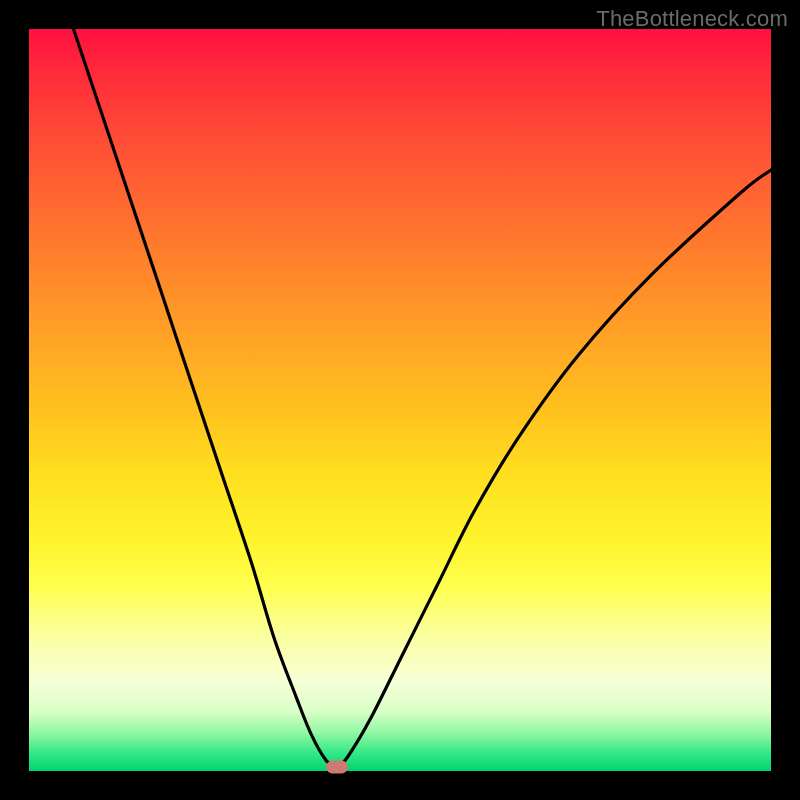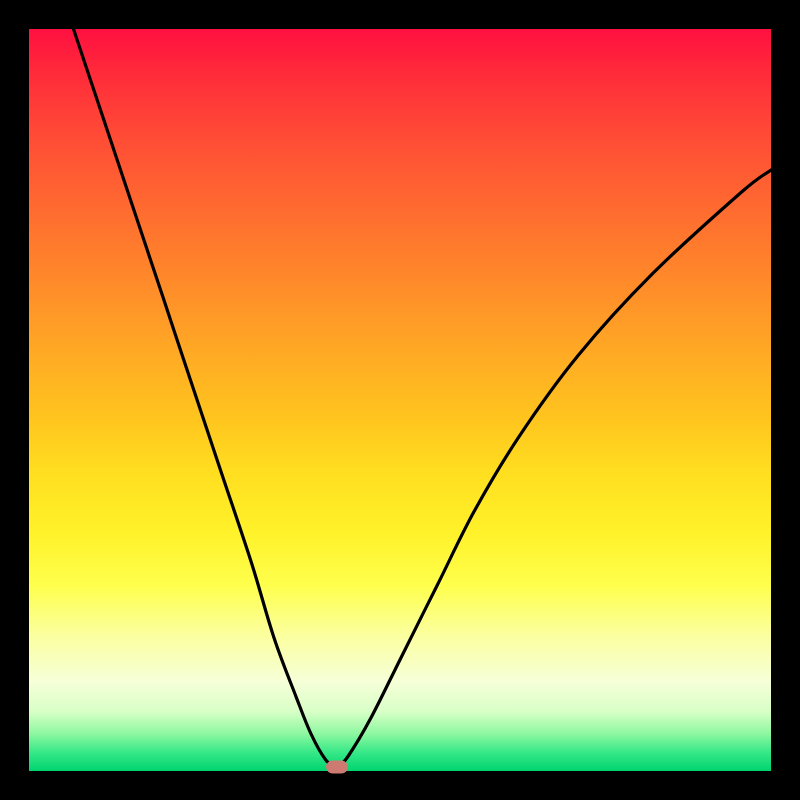--- a/index.html
+++ b/index.html
@@ -70,20 +70,21 @@
     background: #cd7a72;
     border-radius: 7px;
     transform: translate(-50%, -50%);
   }
 </style>
 </head>
 <body>
 
 <div class="frame">
 
+  <div class="watermark">TheBottleneck.com</div>
 
   <div class="plot">
     <div class="gradient"></div>
 
     <svg class="curve" width="742" height="742" viewBox="0 0 742 742">
       <path id="curve-path" fill="none" stroke="#000000" stroke-width="3.2" stroke-linecap="round" stroke-linejoin="round" d="M 44.5 0.0 C 49.5 14.8, 64.3 59.4, 74.2 89.0 C 84.1 118.7, 94.0 148.4, 103.9 178.1 C 113.8 207.8, 123.7 237.4, 133.6 267.1 C 143.5 296.8, 153.3 326.5, 163.2 356.2 C 173.1 385.8, 183.0 415.5, 192.9 445.2 C 202.8 474.9, 213.9 507.0, 222.6 534.2 C 231.3 561.4, 237.4 586.2, 244.9 608.4 C 252.3 630.7, 260.9 651.7, 267.1 667.8 C 273.3 683.9, 277.0 694.4, 282.0 704.9 C 286.9 715.4, 292.5 725.4, 296.8 730.9 C 301.1 736.3, 304.2 738.2, 307.9 737.5 C 311.6 736.9, 313.5 735.1, 319.1 727.2 C 324.6 719.2, 332.7 706.1, 341.3 690.1 C 350.0 674.0, 359.9 653.0, 371.0 630.7 C 382.1 608.4, 395.7 581.2, 408.1 556.5 C 420.5 531.8, 431.6 507.0, 445.2 482.3 C 458.8 457.6, 472.4 434.1, 489.7 408.1 C 507.0 382.1, 526.8 353.7, 549.1 326.5 C 571.3 299.3, 596.1 272.1, 623.3 244.9 C 650.5 217.7, 692.5 180.6, 712.3 163.2 C 732.1 145.9, 737.1 144.7, 742.0 141.0"></path>
     </svg>
 
     <div id="min-marker" class="minimum-marker" style="left: 307.93px; top: 737.548px; background: rgb(205, 122, 114);"></div>
   </div>

